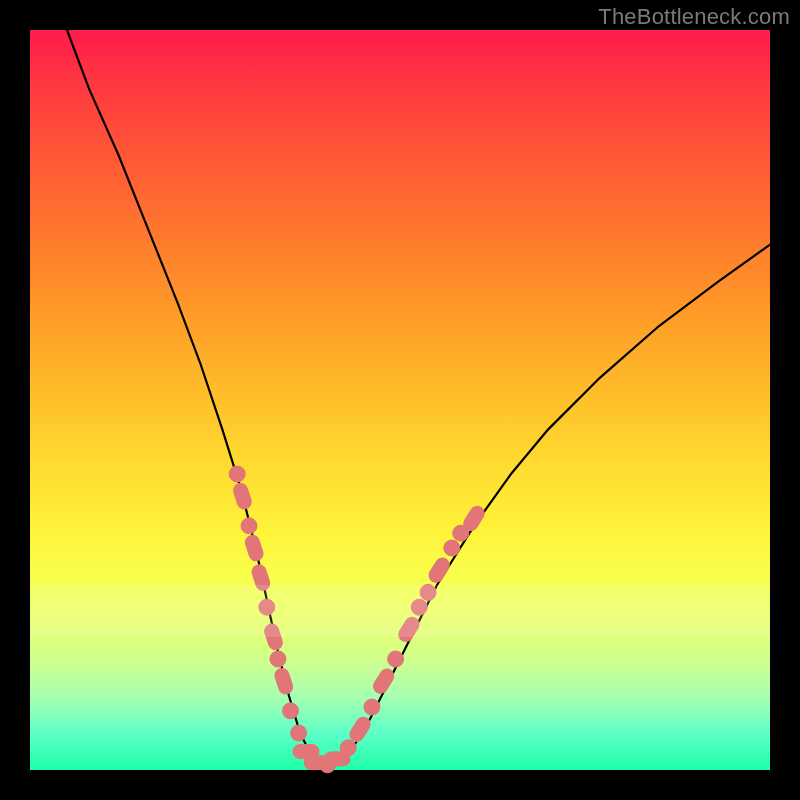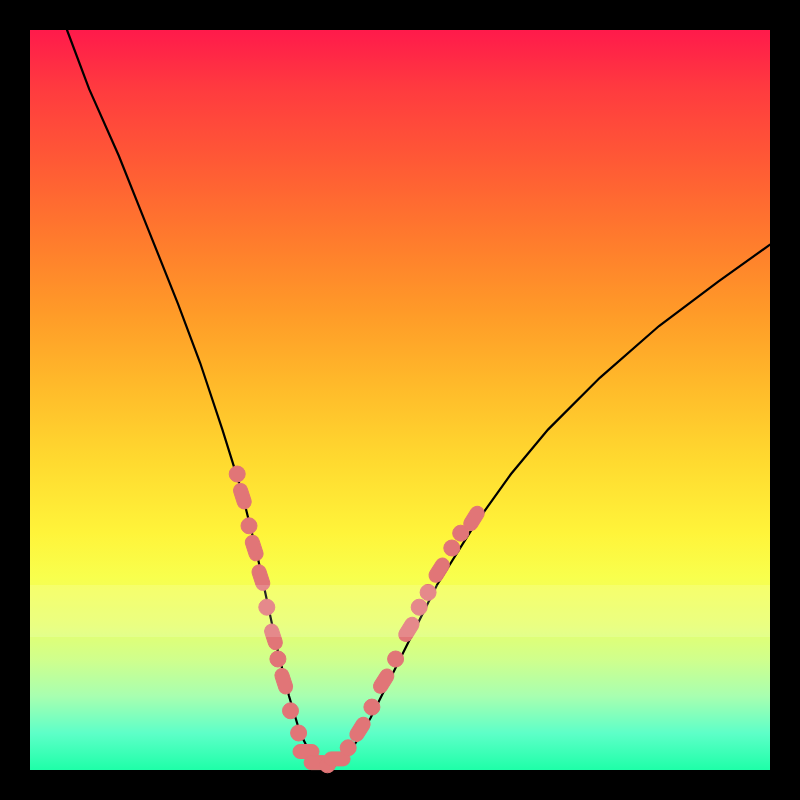--- a/index.html
+++ b/index.html
@@ -65,20 +65,21 @@
     left: 0; top: 0;
     width: 100%;
     height: 100%;
     overflow: visible;
   }
 </style>
 </head>
 <body>
 
 <div class="frame">
+  <div class="watermark">TheBottleneck.com</div>
   <div class="plot-area">
     <svg class="curve" viewBox="0 0 740 740" preserveAspectRatio="none">
       <path id="curve-path" fill="none" stroke-width="2.2" stroke-linecap="round" d="M37.0 0.0 L59.2 59.2 L88.8 125.8 L118.4 199.8 L148.0 273.8 L170.2 333.0 L192.4 399.6 L210.9 458.8 L225.7 518.0 L236.8 569.8 L247.9 621.6 L259.0 666.0 L270.1 703.0 L281.2 725.2 L292.3 736.3 L303.4 736.3 L318.2 725.2 L340.4 688.2 L370.0 629.0 L407.0 555.0 L444.0 495.8 L481.0 444.0 L518.0 399.6 L569.8 347.8 L629.0 296.0 L688.2 251.6 L740.0 214.6" stroke="#000000"></path>
       <g id="markers">
           <circle cx="207.2" cy="444.0" r="8" fill="#e17577" stroke="#e17577"></circle>
           <rect x="199.4" y="459.2" width="26" height="14" rx="7" transform="rotate(72 212.4 466.2)" fill="#e17577" stroke="#e17577"></rect>
           <circle cx="219.0" cy="495.8" r="8" fill="#e17577" stroke="#e17577"></circle>
           <rect x="211.2" y="511.0" width="26" height="14" rx="7" transform="rotate(72 224.2 518.0)" fill="#e17577" stroke="#e17577"></rect>
           <rect x="217.9" y="540.6" width="26" height="14" rx="7" transform="rotate(72 230.9 547.6)" fill="#e17577" stroke="#e17577"></rect>
           <circle cx="236.8" cy="577.2" r="8" fill="#e17577" stroke="#e17577"></circle>

